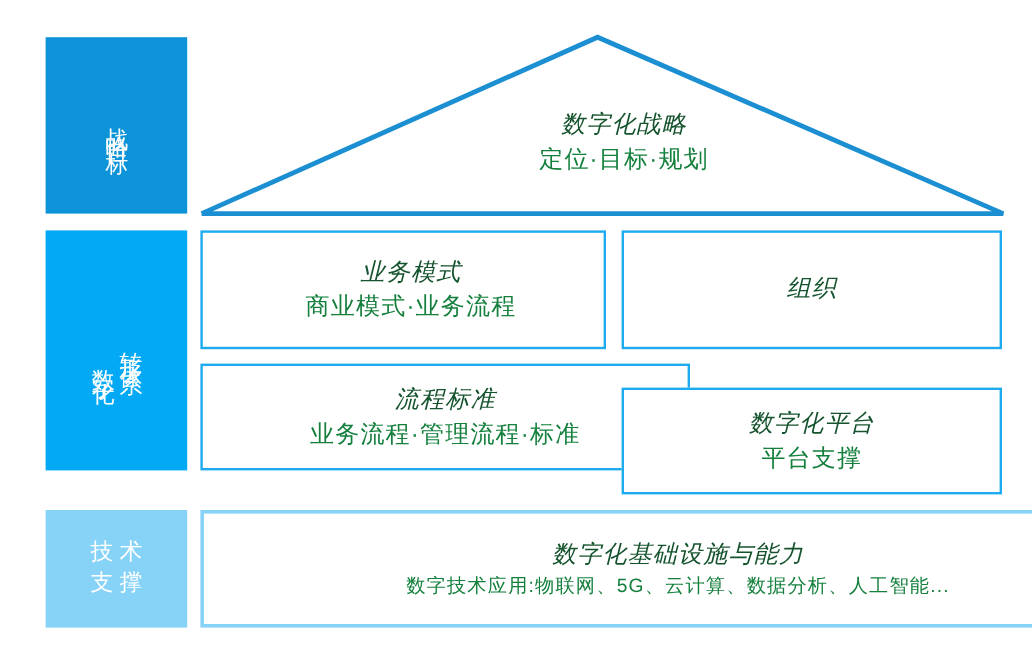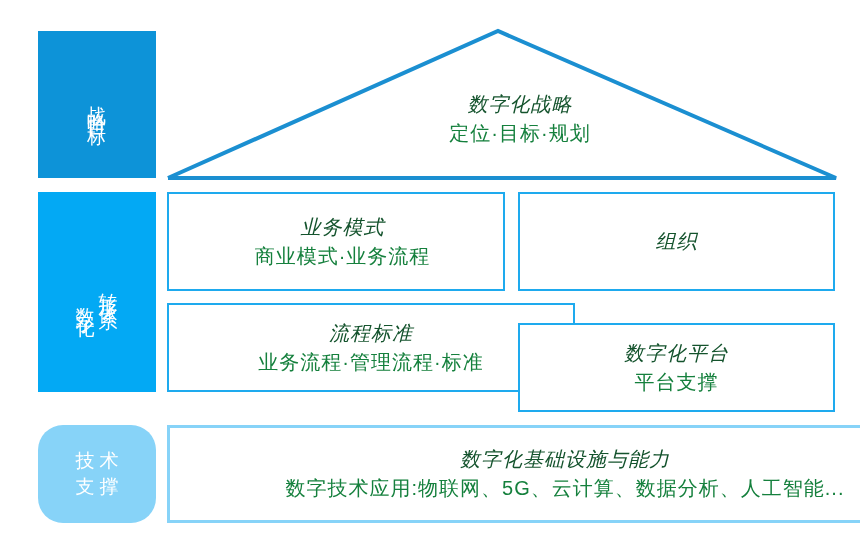--- a/index.html
+++ b/index.html
@@ -60,21 +60,20 @@
 
   #side-tech {
     left: 38px;  top: 425px;
     width: 118px; height: 98px;
     background: #87d3f8;
     flex-direction: column;
     line-height: 1.35;
     font-size: 19px;
     letter-spacing: 5px;
     text-indent: 5px;
-    border-radius: 25px;
   }
 
   
   #roof {
     position: absolute;
     left: 160px; top: 20px;
     width: 690px; height: 170px;
   }
   #roof-text {
     position: absolute;
@@ -120,21 +119,21 @@
     box-sizing: border-box;
     border: 3px solid #87d3f8;
     background: #ffffff;
     display: flex;
     flex-direction: column;
     align-items: center;
     justify-content: center;
     line-height: 1.45;
   }
   #box-foundation .t-title { font-size: 20px; }
-  #box-foundation .t-sub   { font-size: 20px; }
+  #box-foundation .t-sub   { font-size: 16px; }
 </style>
 </head>
 <body>
 
 <div id="canvas">
 
   <div class="side-block" id="side-strategy">
     <span class="vtext">战略目标</span>
   </div>
 

